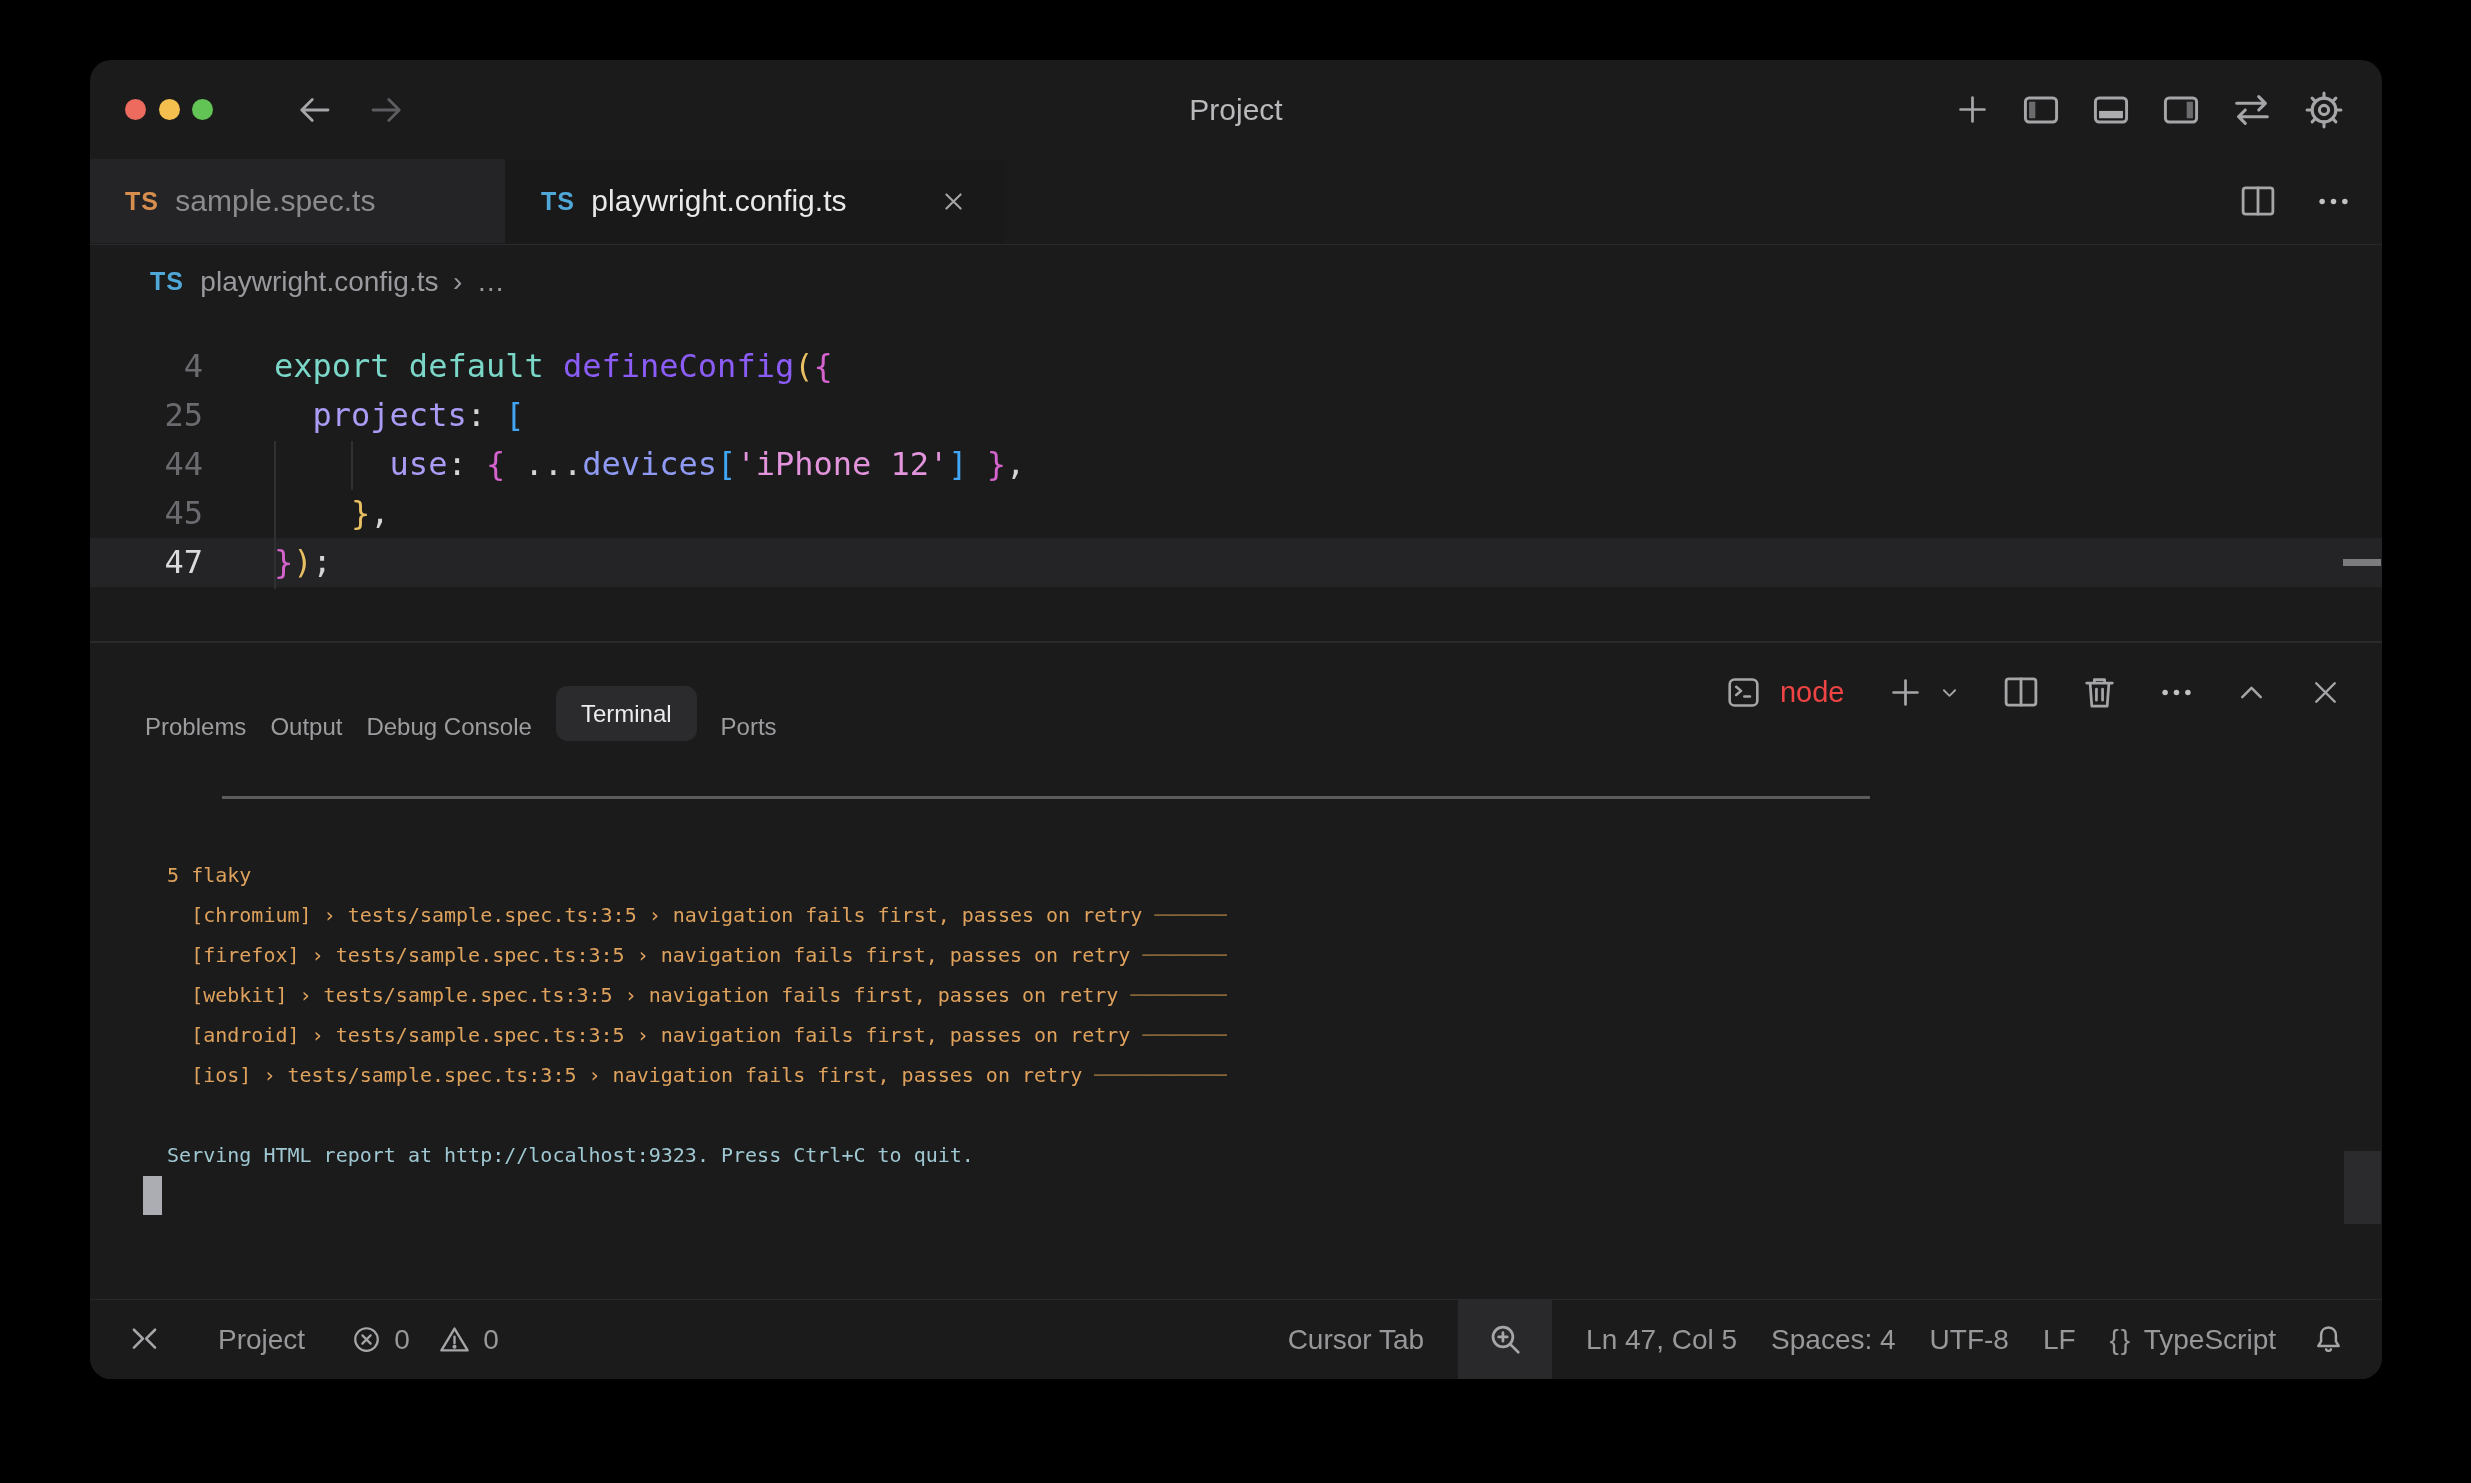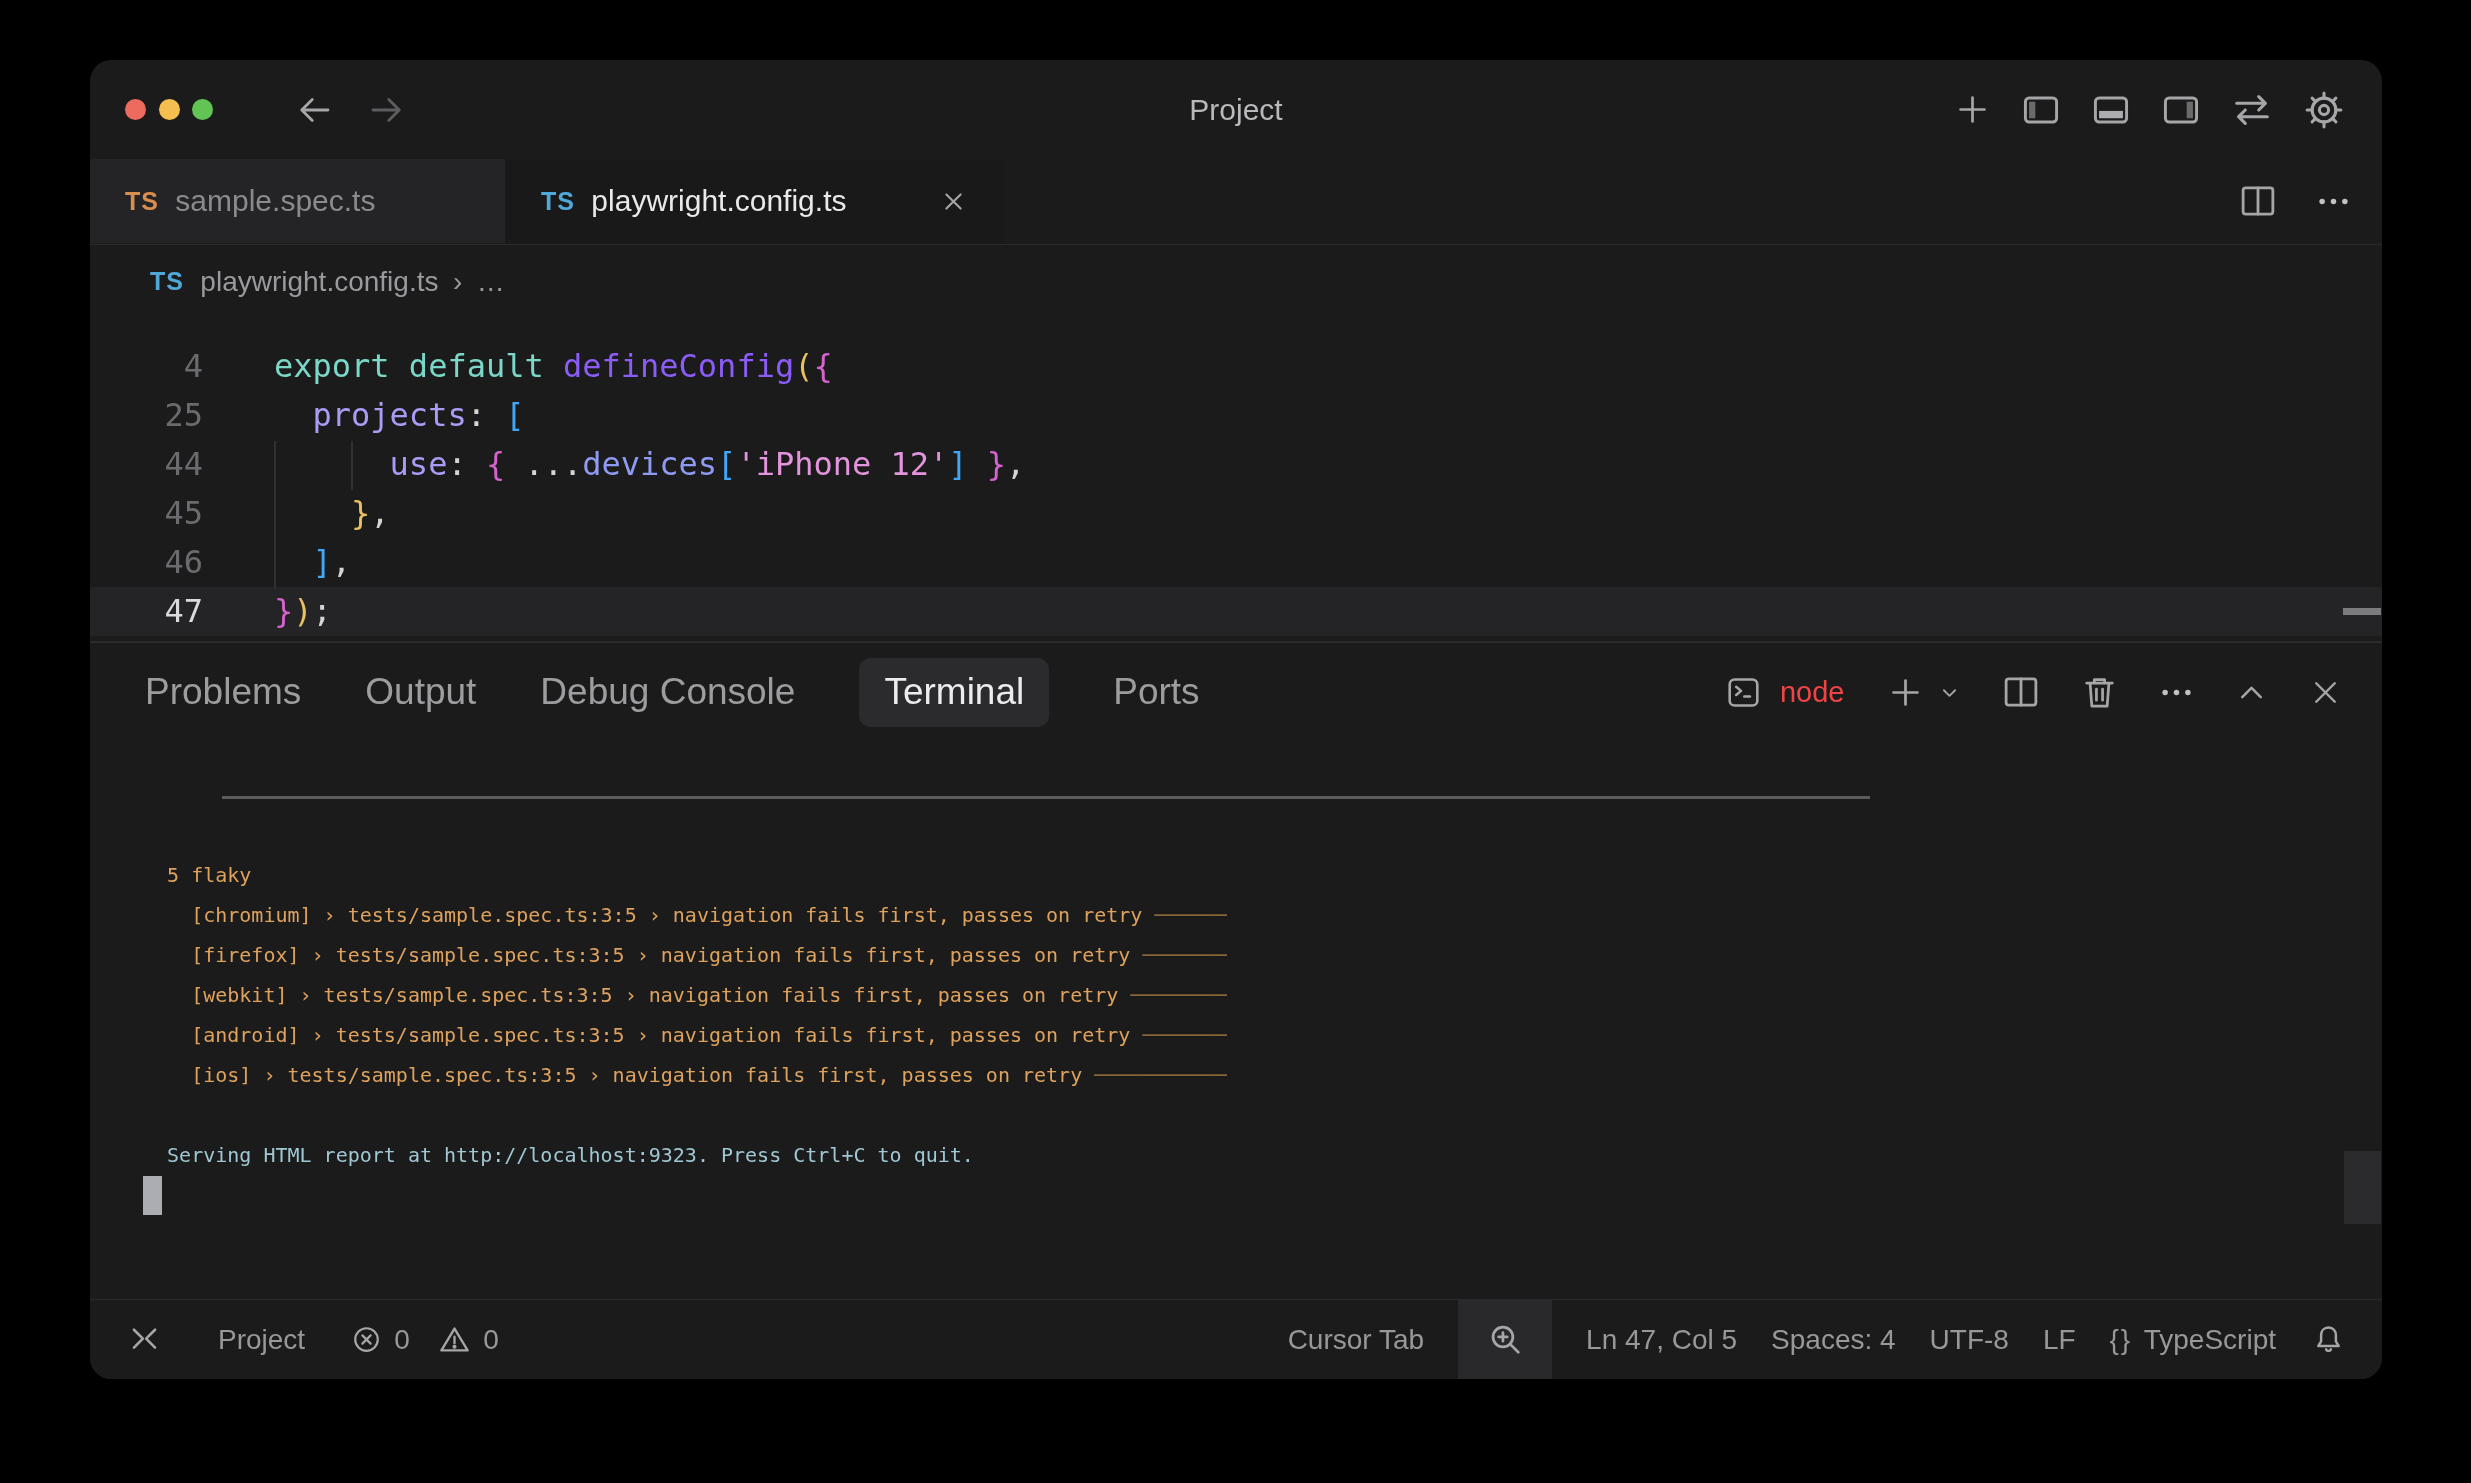--- a/index.html
+++ b/index.html
@@ -49,21 +49,21 @@
   .code-row.active{background:#242427;}
   .ln{position:absolute; left:0; top:0; width:113px; text-align:right; color:#6B6B6F;}
   .code-row.active .ln{color:#DADADD;}
   .codetext{position:absolute; left:184px; top:0; white-space:pre;}
   .guide{position:absolute; width:1.9px; background:#303033;}
   .scroll-marker{position:absolute; right:1px; top:21px; width:38px; height:6.8px; background:#7C7C7F;}
 
   
   .panel-border{position:absolute; left:0; top:581px; width:100%; height:1.9px; background:#2B2B2D;}
   .panel-header{position:absolute; left:0; top:583px; width:100%; height:98px;}
-  .panel-tabs{position:absolute; left:55px; top:0; height:98px; display:flex; align-items:center; gap:64px; font-size:37px; color:#9D9DA0;}
+  .panel-tabs{position:absolute; left:55px; top:0; height:98px; display:flex; align-items:flex-end; gap:24px; font-size:24px; color:#9D9DA0;}
   .ptab{cursor:default;}
   .ptab.active{background:#2B2B2D; color:#ECECEE; border-radius:11.6px; padding:13.5px 25px;}
   .panel-right{position:absolute; right:38px; top:0; height:98px; display:flex; align-items:center; gap:37px;}
   .node-group{display:flex; align-items:center; gap:17.4px; margin-right:3.9px;}
   .node-label{color:#ef4444; font-size:29px;}
   .plus-chev{display:flex; align-items:center; gap:9.7px;}
 
   
   .terminal{position:absolute; left:0; top:682px; width:100%; height:483px; font-family:"DejaVu Sans Mono", monospace; font-size:20px;}
   .term-sep{position:absolute; left:132px; top:54px; width:1648px; height:2.9px; background:#5C5C5E;}
@@ -197,24 +197,20 @@
           <span class="codetext"><span style="color: rgb(213, 213, 216);">  </span><span style="color: rgb(170, 155, 245);">projects</span><span style="color: rgb(213, 213, 216);">: </span><span style="color: rgb(65, 166, 245);">[</span></span>
         </div>
         <div class="code-row">
           <span class="ln">44</span>
           <span class="codetext"><span style="color: rgb(213, 213, 216);">      </span><span style="color: rgb(170, 155, 245);">use</span><span style="color: rgb(213, 213, 216);">: </span><span style="color: rgb(213, 99, 206);">{</span><span style="color: rgb(213, 213, 216);"> ...</span><span style="color: rgb(143, 154, 243);">devices</span><span style="color: rgb(65, 166, 245);">[</span><span style="color: rgb(227, 148, 220);">'iPhone 12'</span><span style="color: rgb(65, 166, 245);">]</span><span style="color: rgb(213, 213, 216);"> </span><span style="color: rgb(213, 99, 206);">}</span><span style="color: rgb(213, 213, 216);">,</span></span>
         </div>
         <div class="code-row">
           <span class="ln">45</span>
           <span class="codetext"><span style="color: rgb(213, 213, 216);">    </span><span style="color: rgb(233, 192, 98);">}</span><span style="color: rgb(213, 213, 216);">,</span></span>
         </div>
-        <div class="code-row">
-          <span class="ln">46</span>
-          <span class="codetext"><span style="color: rgb(213, 213, 216);">  </span><span style="color: rgb(65, 166, 245);">]</span><span style="color: rgb(213, 213, 216);">,</span></span>
-        </div>
         <div class="code-row active">
           <span class="ln">47</span>
           <span class="codetext"><span style="color: rgb(213, 99, 206);">}</span><span style="color: rgb(233, 192, 98);">)</span><span style="color: rgb(213, 213, 216);">;</span></span>
           <div class="scroll-marker"></div>
         </div>
       </div>
     <div class="guide" style="left:184px; top:122px; height:148px;"></div>
     <div class="guide" style="left:261px; top:122px; height:49px;"></div>
   </div>
 

